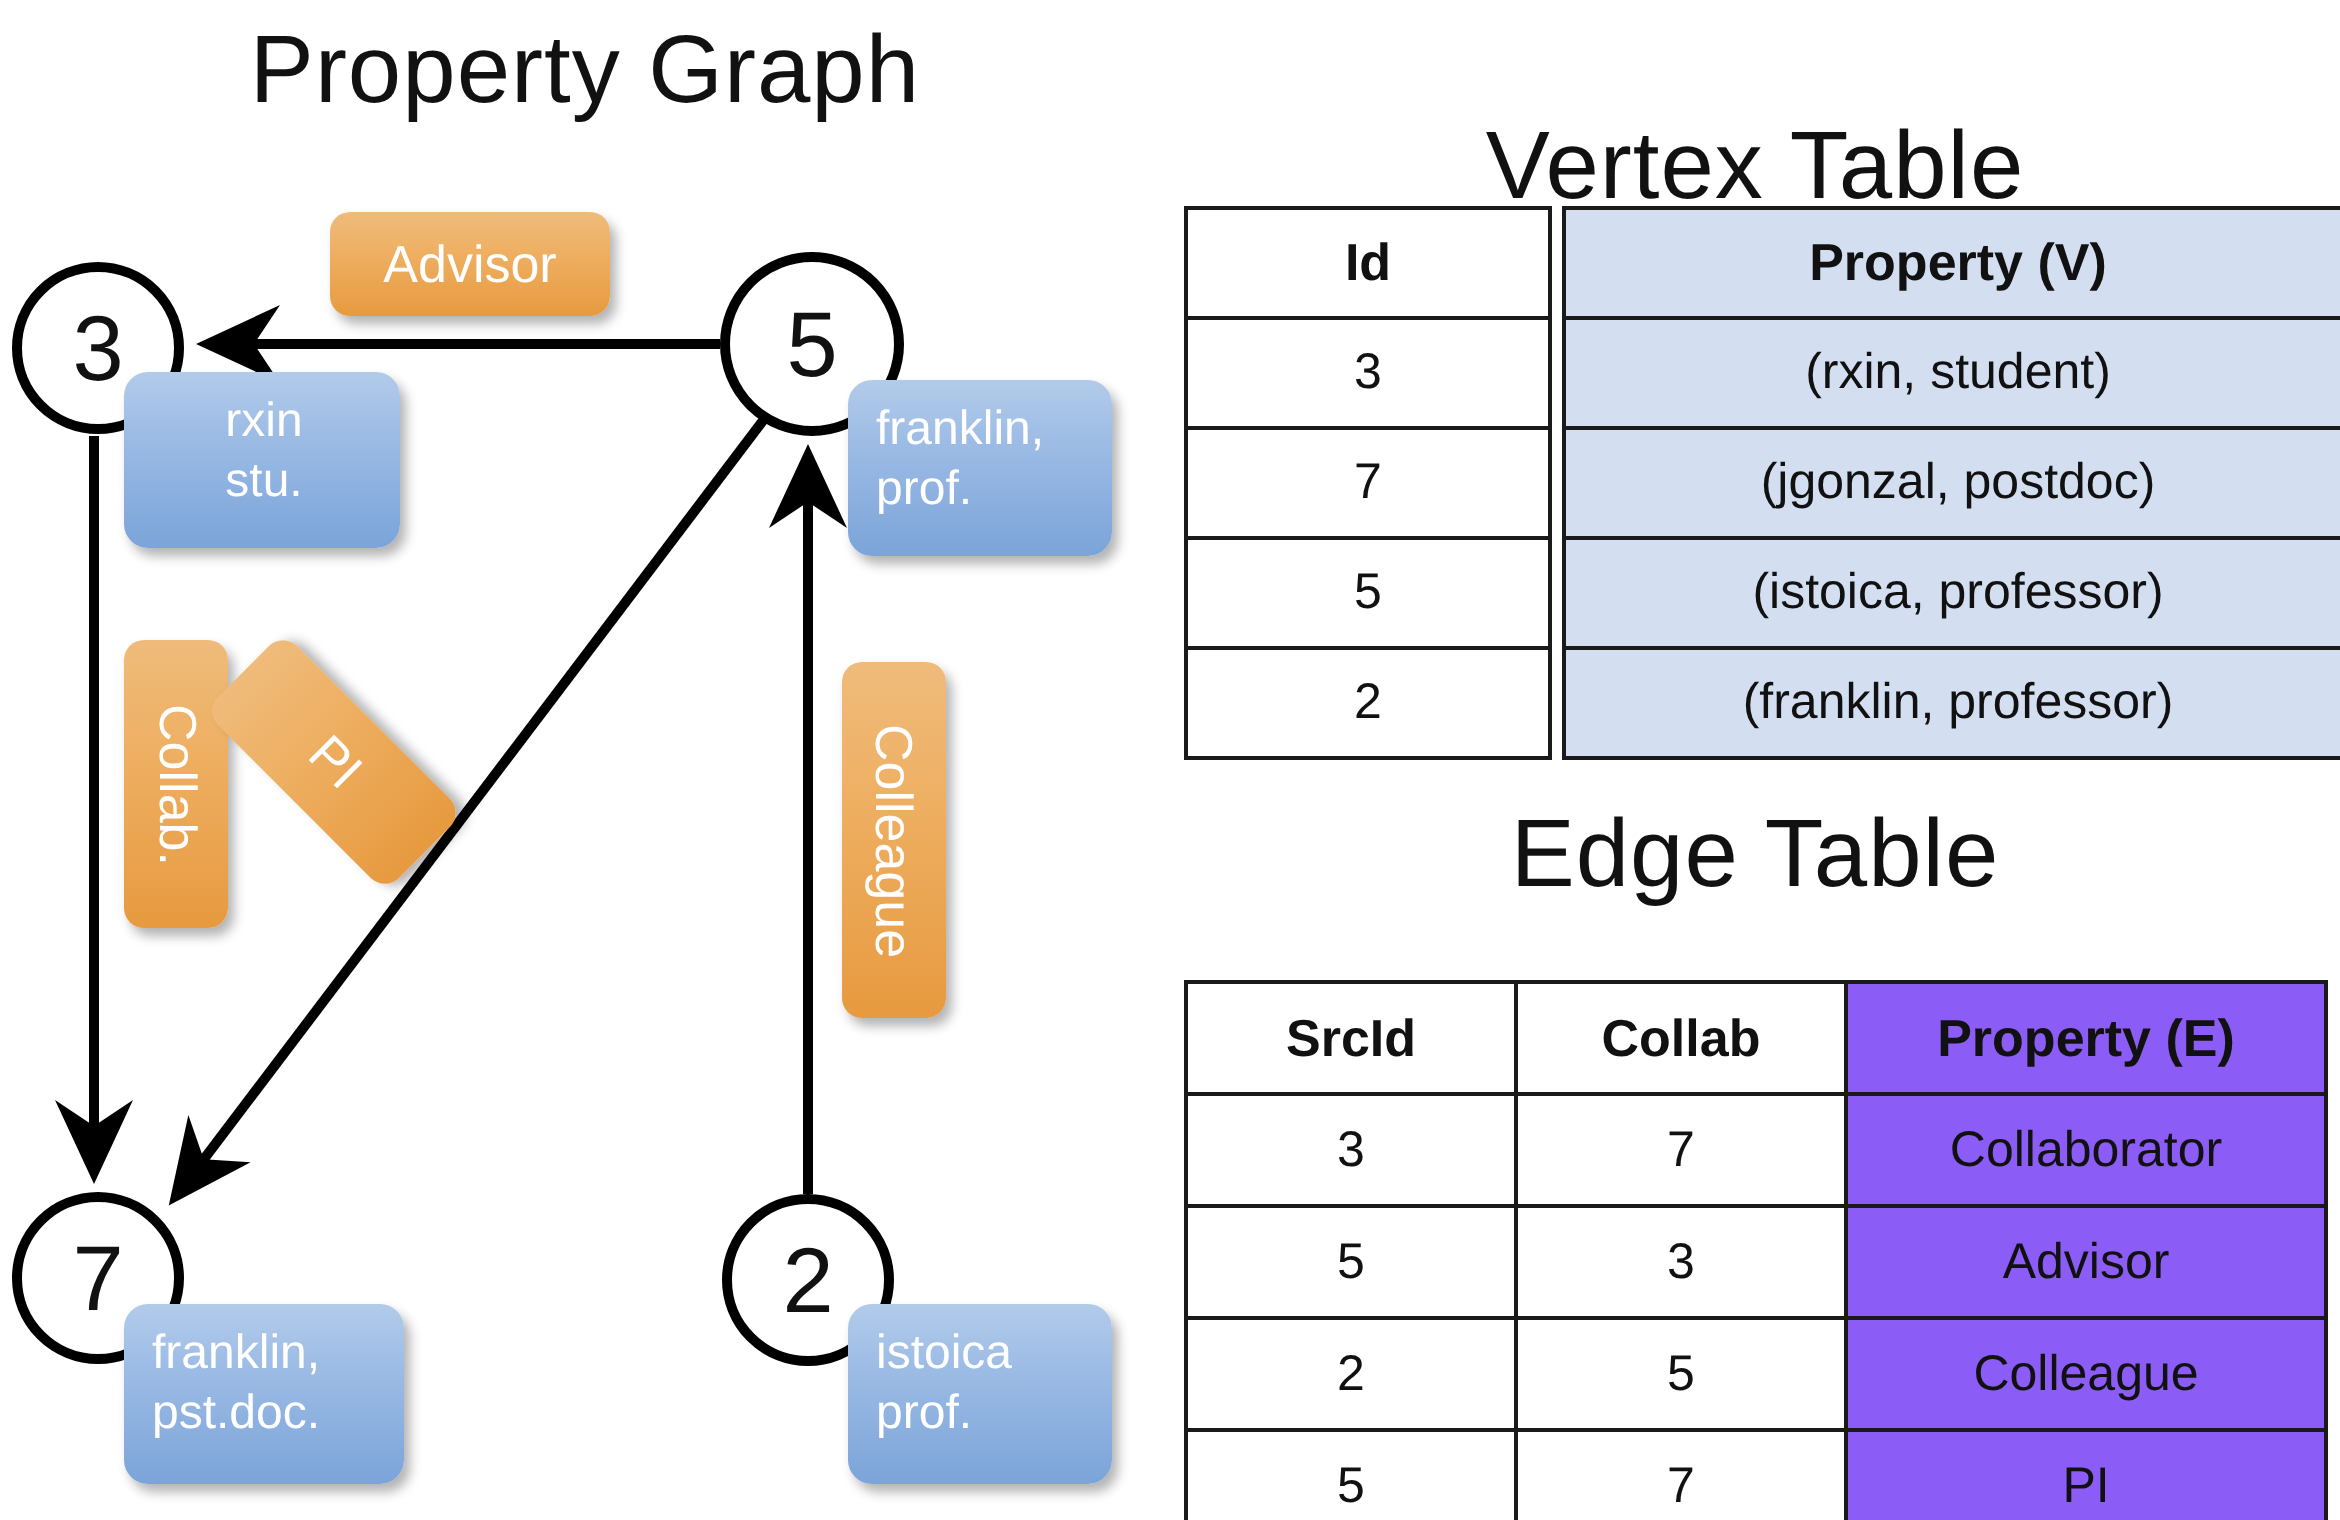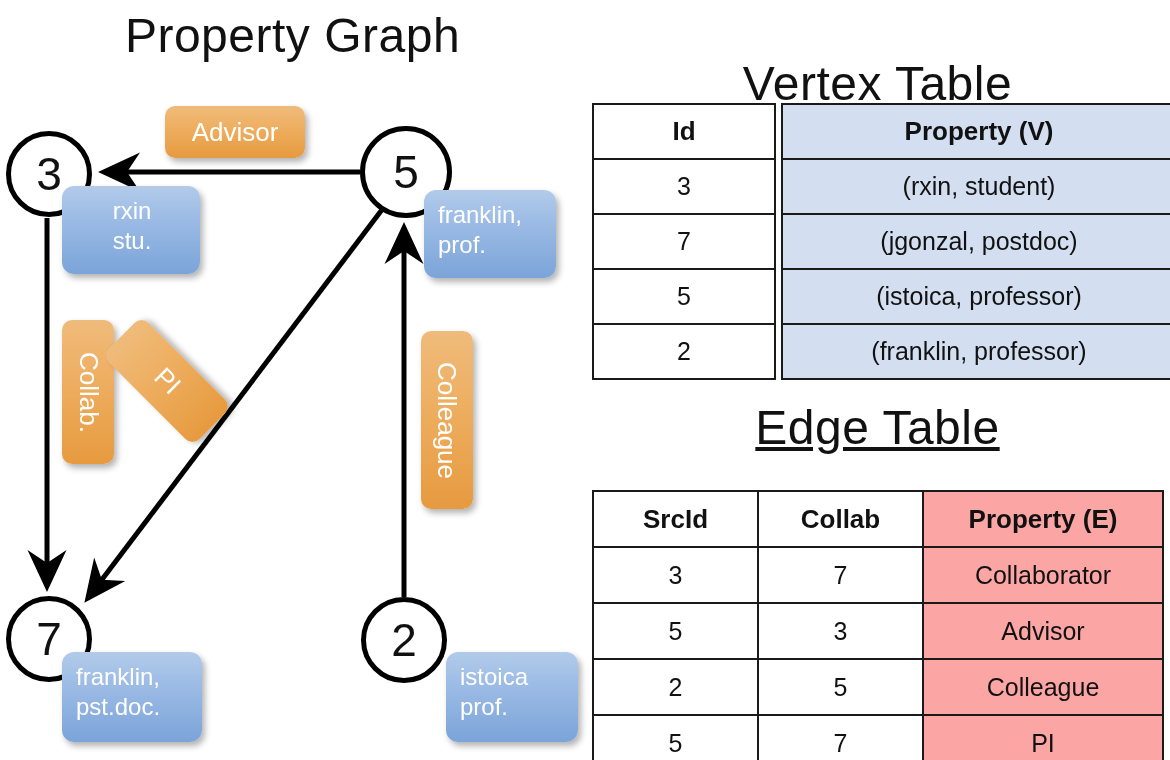--- a/index.html
+++ b/index.html
@@ -22,21 +22,21 @@
     font-family: "Liberation Sans", sans-serif;
     font-weight: 300;
     font-size: 48px;
     letter-spacing: 0.5px;
     color: #111;
     white-space: nowrap;
     text-align: center;
   }
   #title-property-graph { left: 0px;   top: 8px;  width: 585px; }
   #title-vertex-table   { left: 585px; top: 8px;  width: 585px; margin-top: 48px; }
-  #title-edge-table     { left: 585px; top: 400px; width: 585px; text-decoration: underline; }
+  #title-edge-table     { left: 585px; top: 400px; width: 585px; }
 
   
   #graph-panel {
     position: absolute;
     left: 0; top: 0; width: 585px; height: 760px;
   }
   #graph-svg { position: absolute; left: 0; top: 0; }
 
   .vertex-circle {
     position: absolute;
@@ -69,21 +69,21 @@
     font-weight: 300;
     line-height: 1.25;
     padding: 10px 12px 10px 14px;
     box-sizing: border-box;
     z-index: 4;
     font-family: "Liberation Sans", sans-serif;
   }
   #prop-rxin     { left: 62px;  top: 186px; width: 138px; height: 88px; text-align: center; }
   #prop-franklin { left: 424px; top: 190px; width: 132px; height: 88px; }
   #prop-jgonzal  { left: 62px;  top: 652px; width: 140px; height: 90px; }
-  #prop-istoica  { left: 424px; top: 652px; width: 132px; height: 90px; margin-left: 22px; }
+  #prop-istoica  { left: 424px; top: 652px; width: 132px; height: 90px; }
 
   .edge-label {
     position: absolute;
     border-radius: 10px;
     background: linear-gradient(to bottom, #efbb7b 0%, #eeaf62 40%, #e79a3f 100%);
     box-shadow: 3px 4px 6px rgba(0,0,0,0.30);
     color: #ffffff;
     font-size: 26px;
     font-weight: 300;
     z-index: 5;
@@ -134,21 +134,21 @@
     vertical-align: middle;
   }
   .tbl th { font-weight: bold; font-size: 26px; }
 
   #vertex-table-left  { left: 592px;  top: 103px; width: 184px; }
   #vertex-table-right { left: 781px;  top: 103px; width: 396px; }
   #vertex-table-right th, #vertex-table-right td { background: #d3dff1; }
 
   #edge-table-left   { left: 592px; top: 490px; width: 326px; }
   #edge-table-right  { left: 922px; top: 490px; width: 242px; }
-  #edge-table-right th, #edge-table-right td { background: #fca5a5; }
+  #edge-table-right th, #edge-table-right td { background: #8b5cf6; }
   #edge-table-left td, #edge-table-left th { height: 54px; }
   #edge-table-right td, #edge-table-right th { height: 54px; }
   #vertex-table-left td, #vertex-table-left th { height: 53px; }
   #vertex-table-right td, #vertex-table-right th { height: 53px; }
 </style>
 </head>
 <body>
 
 <div class="title" id="title-property-graph">Property Graph</div>
 <div class="title" id="title-vertex-table">Vertex Table</div>

